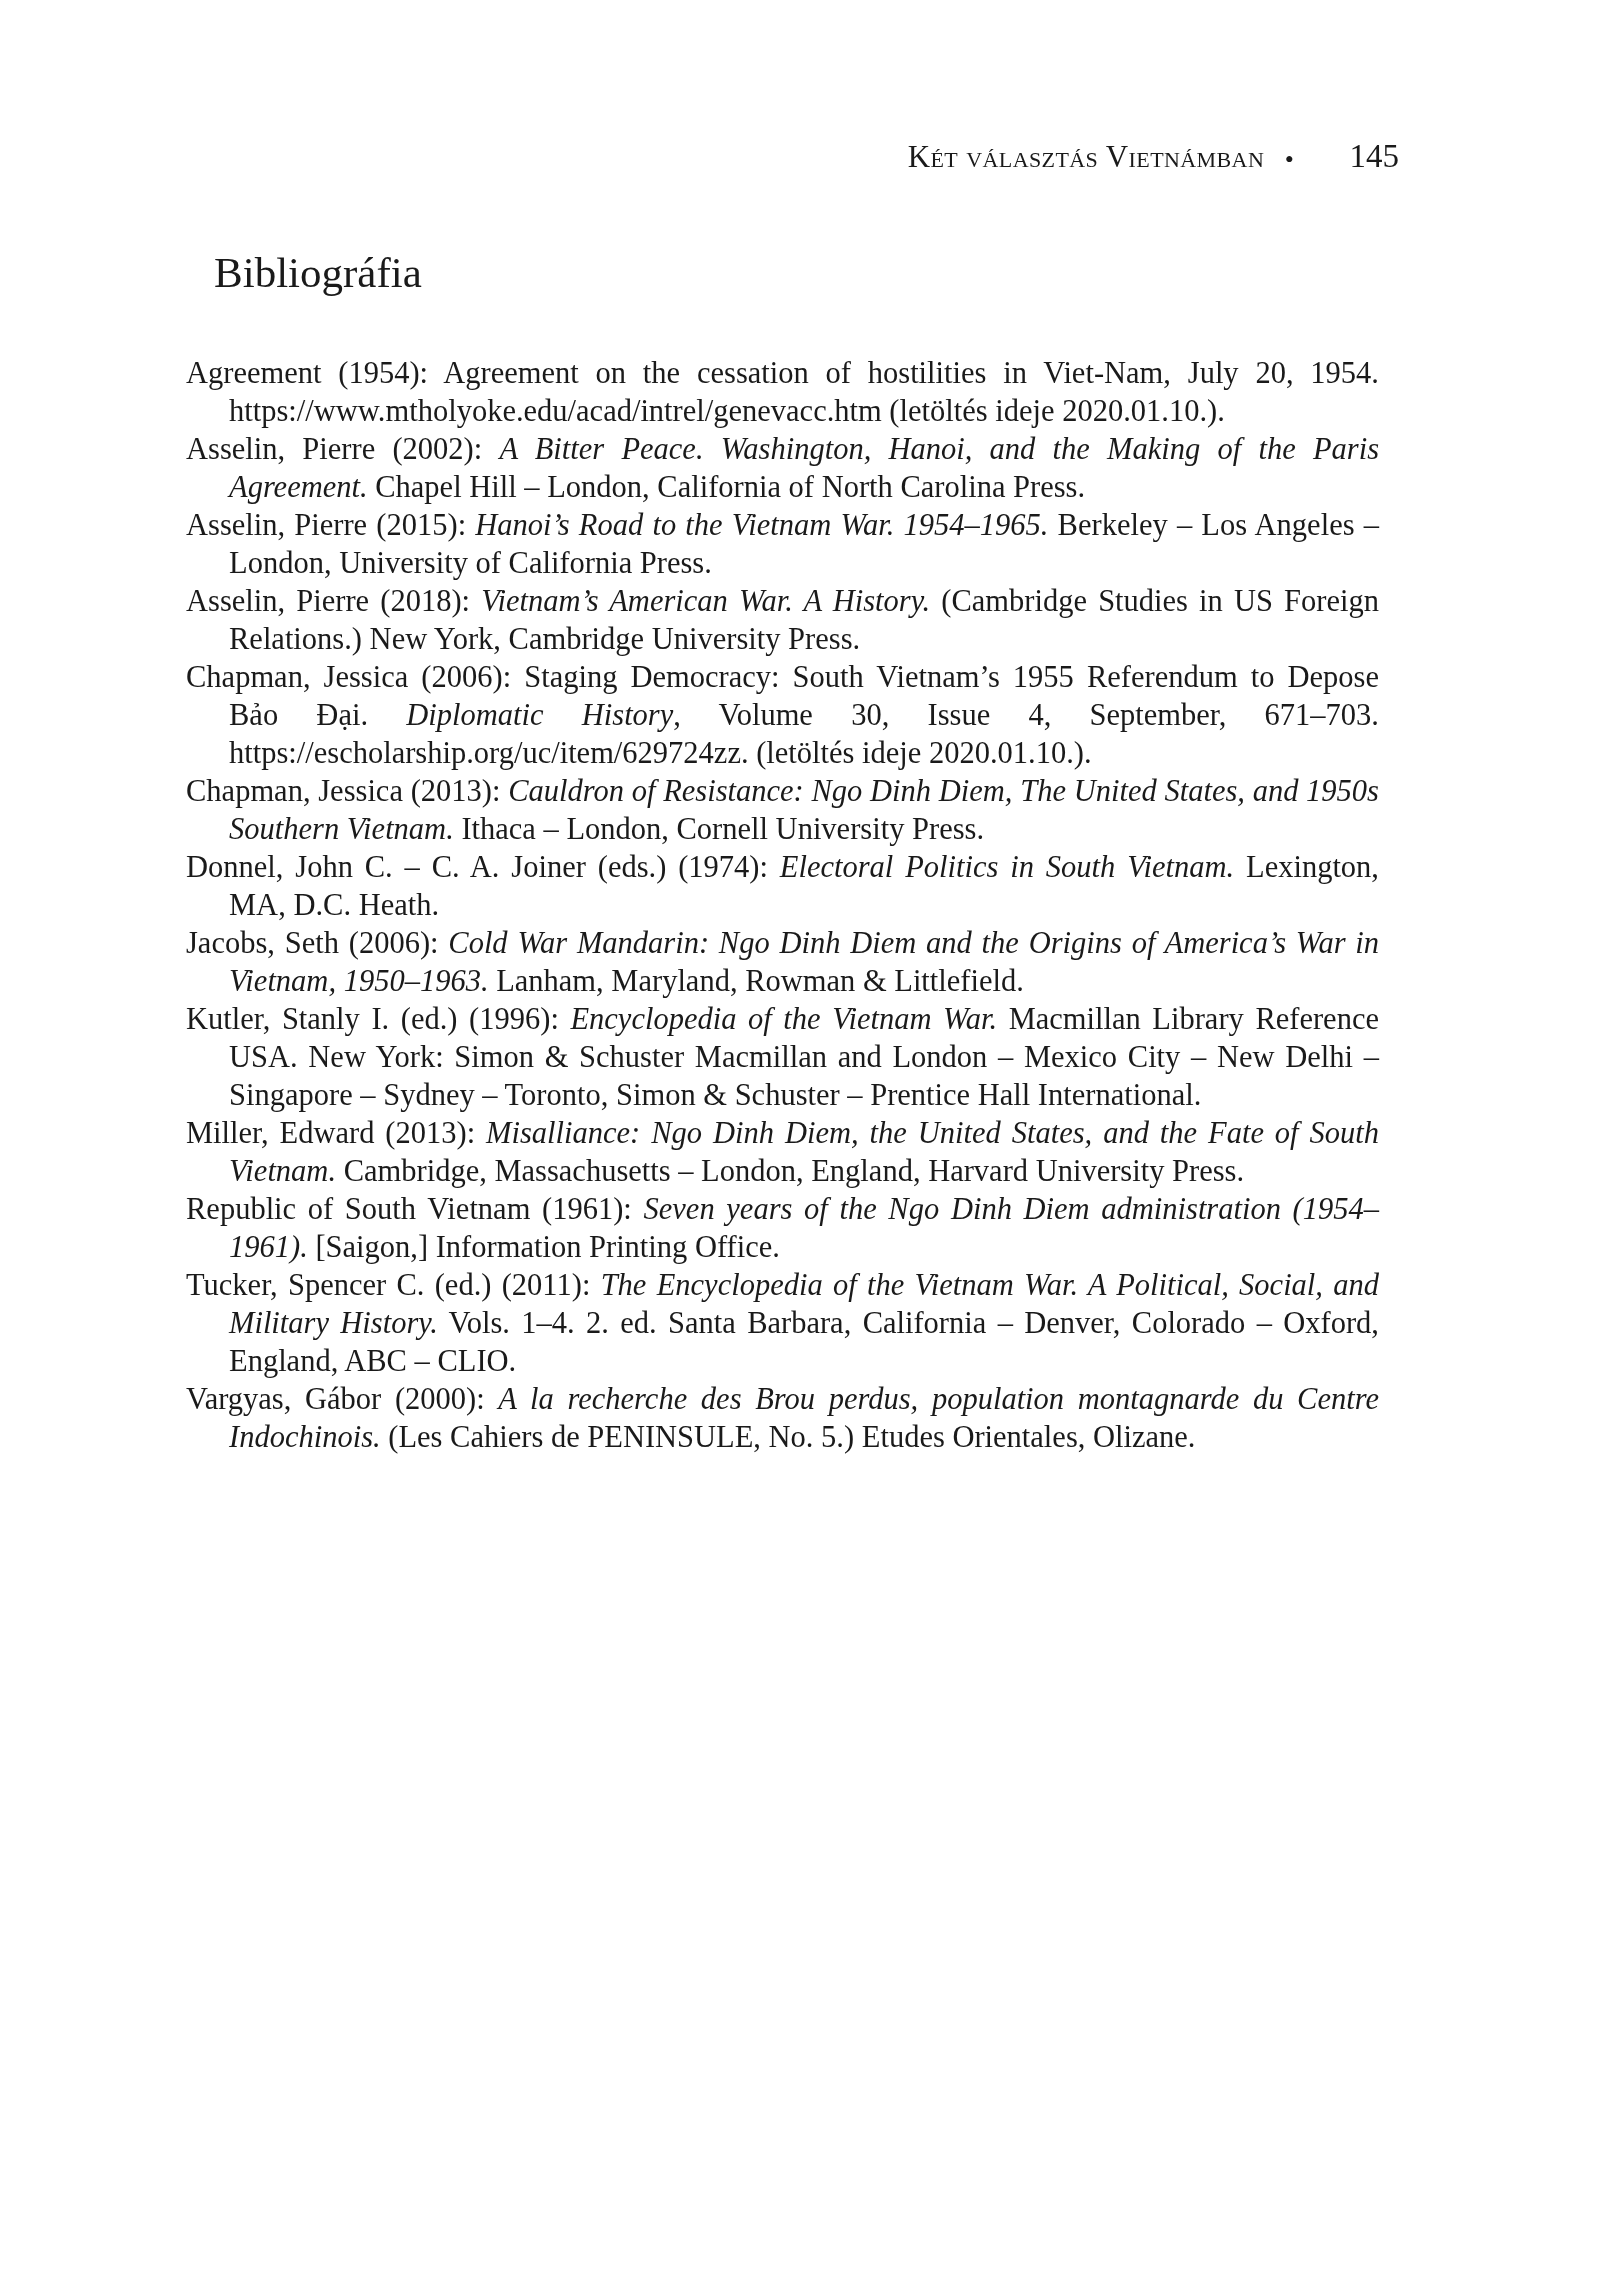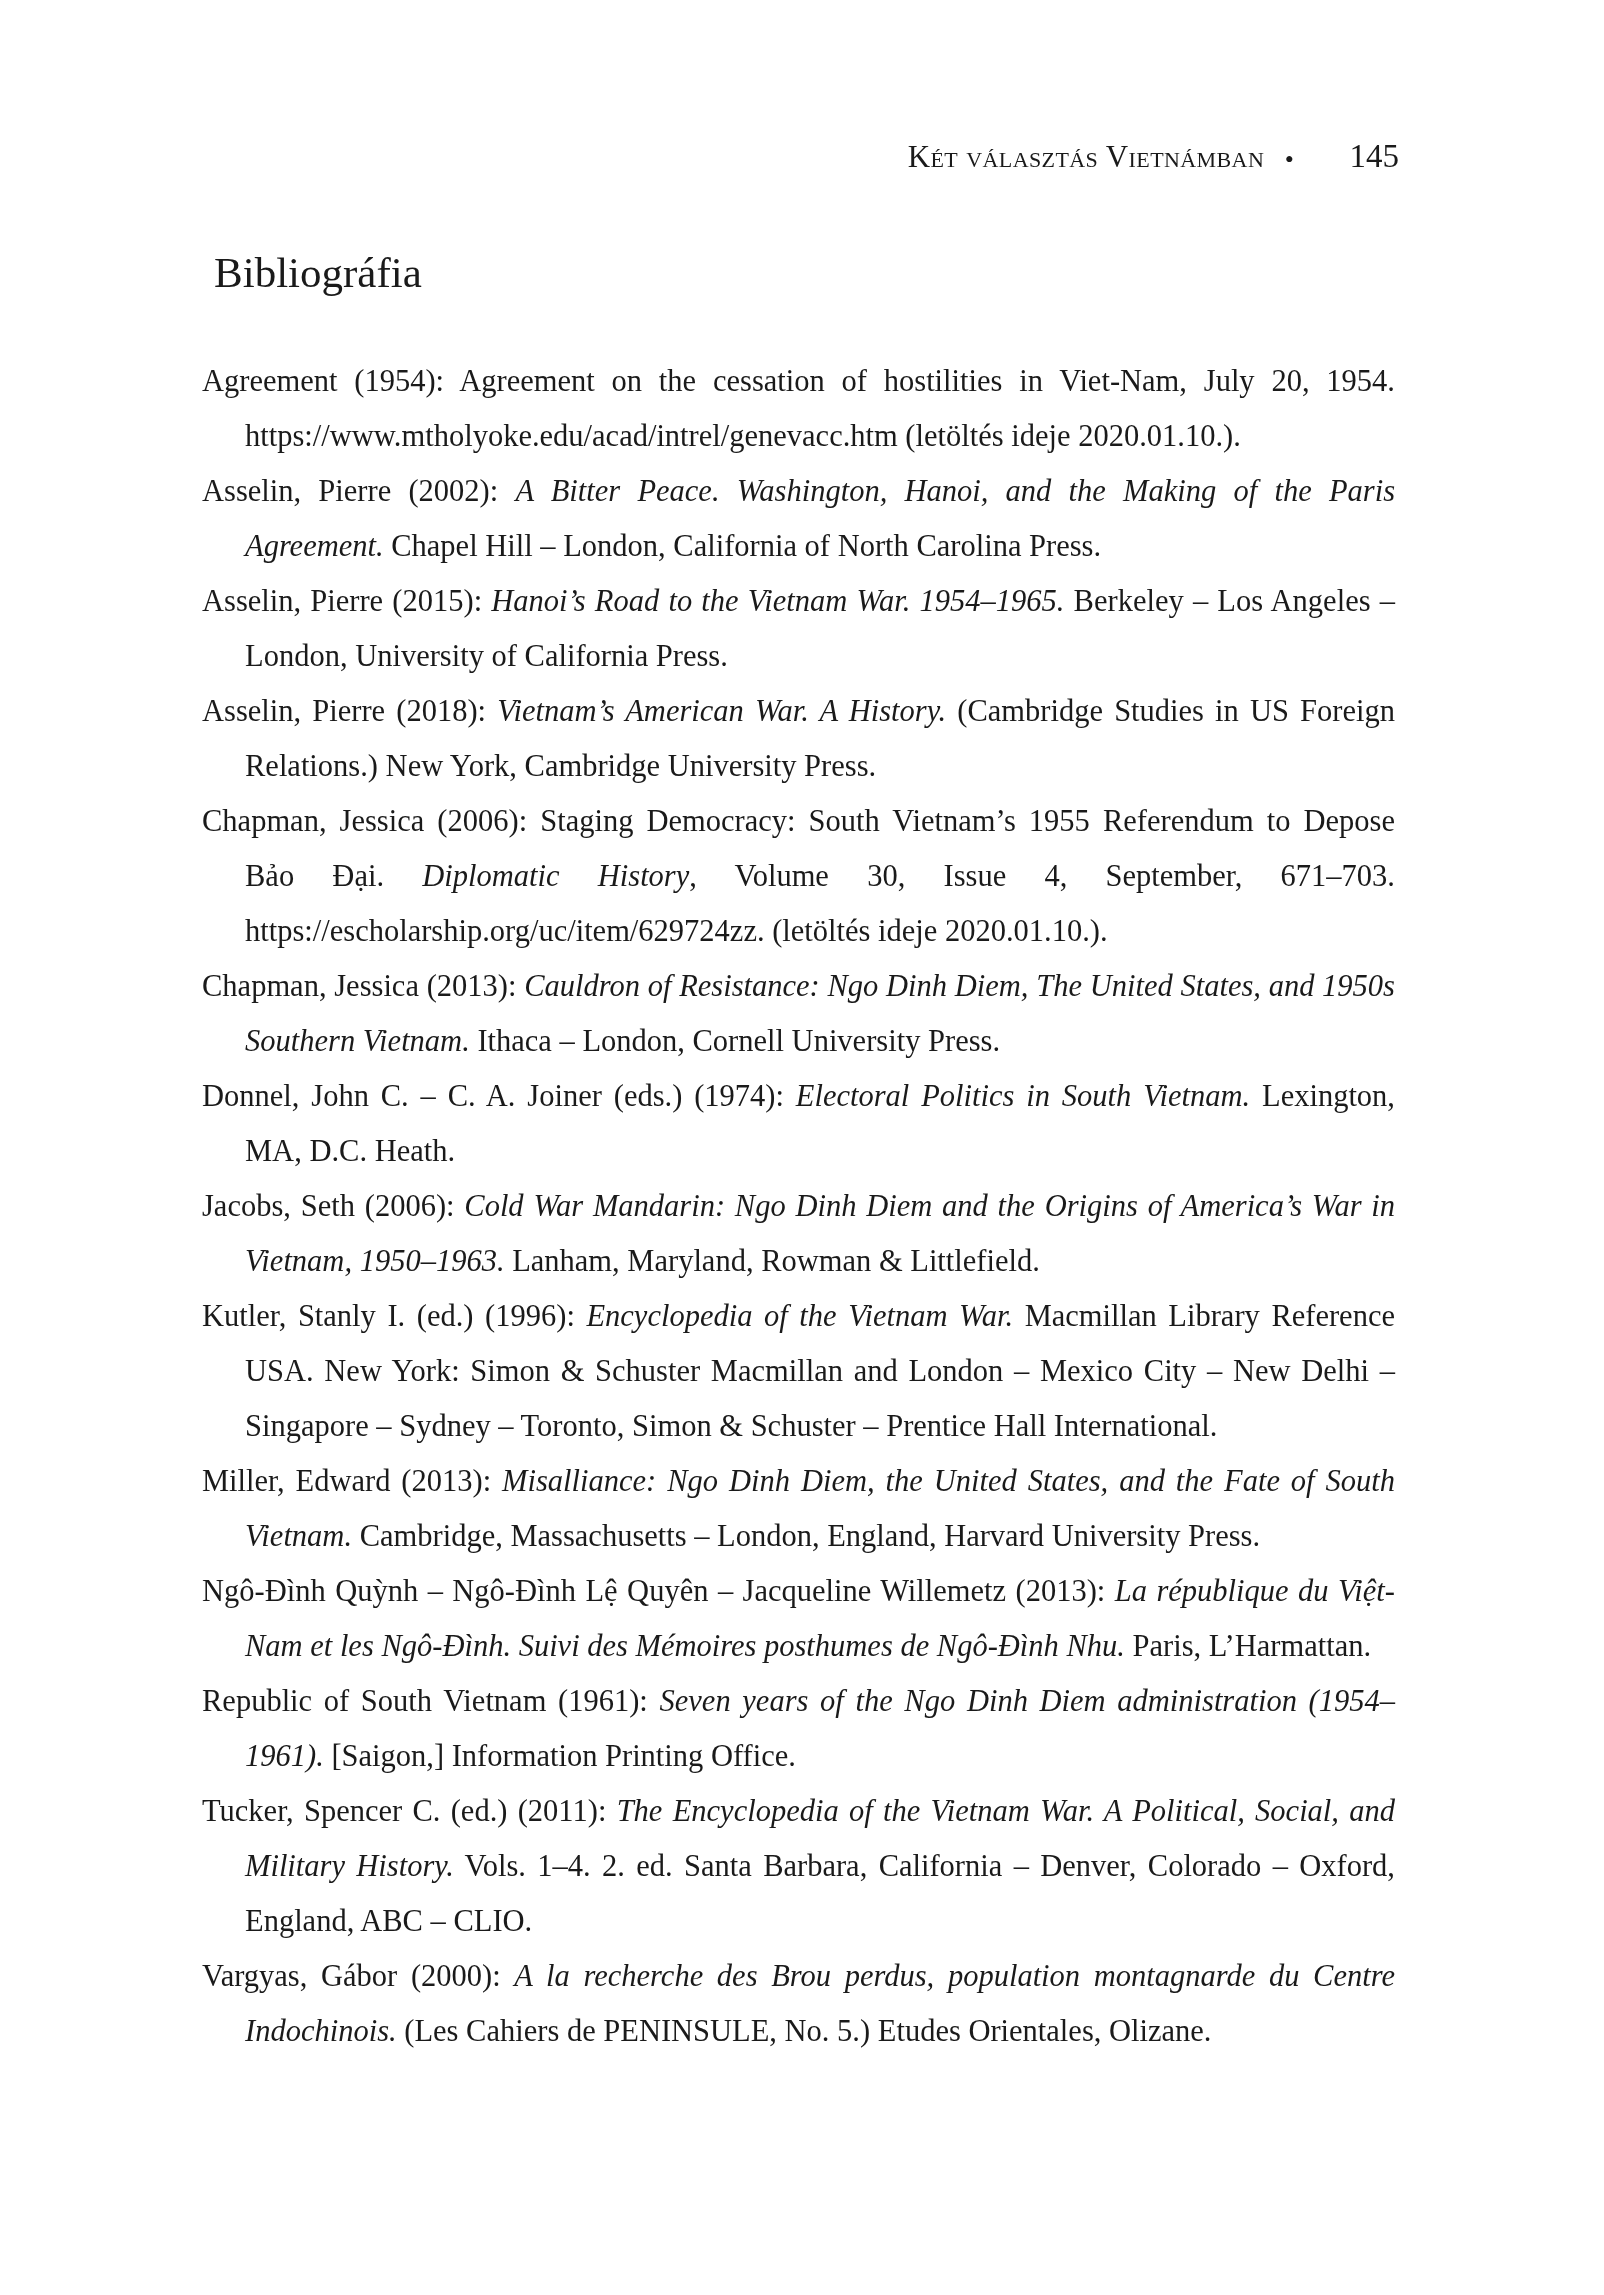--- a/index.html
+++ b/index.html
@@ -12,22 +12,22 @@
       font-size: 31px; display: flex; align-items: flex-end;
     }
     .running-head .title { font-variant: small-caps; letter-spacing: 0.4px; }
     .running-head .bullet { margin: 0 20.6px; font-size: 26px; }
     .running-head .pageno { font-size: 33px; margin-left: 35px; }
     .section-title {
       position: absolute; top: 236px; left: 202px;
       font-size: 43px; font-weight: normal; margin: 12px;
     }
     .biblio {
-      position: absolute; top: 354px; left: 202px; width: 1193px;
-      font-size: 30.5px; line-height: 55px; text-align: justify;
+      position: absolute; top: 354px; left: 186px; width: 1193px;
+      font-size: 30.5px; line-height: 38px; text-align: justify;
     }
     .entry { padding-left: 43px; text-indent: -43px; margin: 0; }
     .entry i { font-style: italic; }
   </style>
 </head>
 <body>
 
 <div class="running-head">
   <span class="title">Két választás Vietnámban</span>
   <span class="bullet">•</span>
@@ -40,18 +40,17 @@
   <p class="entry"><span>Agreement (1954): Agreement on the cessation of hostilities in Viet-Nam, July 20, 1954. https://www.mtholyoke.edu/acad/intrel/genevacc.htm (letöltés ideje 2020.01.10.).</span><i></i><span></span></p>
   <p class="entry"><span>Asselin, Pierre (2002): </span><i>A Bitter Peace. Washington, Hanoi, and the Making of the Paris Agreement.</i><span> Chapel Hill – London, California of North Carolina Press.</span></p>
   <p class="entry"><span>Asselin, Pierre (2015): </span><i>Hanoi’s Road to the Vietnam War. 1954–1965.</i><span> Berkeley – Los Angeles – London, University of California Press.</span></p>
   <p class="entry"><span>Asselin, Pierre (2018): </span><i>Vietnam’s American War. A History.</i><span> (Cambridge Studies in US Foreign Relations.) New York, Cambridge University Press.</span></p>
   <p class="entry"><span>Chapman, Jessica (2006): Staging Democracy: South Vietnam’s 1955 Referendum to Depose Bảo Đại. </span><i>Diplomatic History</i><span>, Volume 30, Issue 4, September, 671–703. https://escholarship.org/uc/item/629724zz. (letöltés ideje 2020.01.10.).</span></p>
   <p class="entry"><span>Chapman, Jessica (2013): </span><i>Cauldron of Resistance: Ngo Dinh Diem, The United States, and 1950s Southern Vietnam.</i><span> Ithaca – London, Cornell University Press.</span></p>
   <p class="entry"><span>Donnel, John C. – C. A. Joiner (eds.) (1974): </span><i>Electoral Politics in South Vietnam.</i><span> Lexington, MA, D.C. Heath.</span></p>
   <p class="entry"><span>Jacobs, Seth (2006): </span><i>Cold War Mandarin: Ngo Dinh Diem and the Origins of America’s War in Vietnam, 1950–1963.</i><span> Lanham, Maryland, Rowman &amp; Littlefield.</span></p>
   <p class="entry"><span>Kutler, Stanly I. (ed.) (1996): </span><i>Encyclopedia of the Vietnam War.</i><span> Macmillan Library Reference USA. New York: Simon &amp; Schuster Macmillan and London – Mexico City – New Delhi – Singapore – Sydney – Toronto, Simon &amp; Schuster – Prentice Hall International.</span></p>
   <p class="entry"><span>Miller, Edward (2013): </span><i>Misalliance: Ngo Dinh Diem, the United States, and the Fate of South Vietnam.</i><span> Cambridge, Massachusetts – London, England, Harvard University Press.</span></p>
-  <p class="entry"><span>Ngô-Đình Quỳnh – Ngô-Đình Lệ Quyên – Jacqueline Willemetz (2013): </span><i>La république du Việt-Nam et les Ngô-Đình. Suivi des Mémoires posthumes de Ngô-Đình Nhu.</i><span> Paris, L’Harmattan.</span></p>
   <p class="entry"><span>Republic of South Vietnam (1961): </span><i>Seven years of the Ngo Dinh Diem administration (1954–1961).</i><span> [Saigon,] Information Printing Office.</span></p>
   <p class="entry"><span>Tucker, Spencer C. (ed.) (2011): </span><i>The Encyclopedia of the Vietnam War. A Political, Social, and Military History.</i><span> Vols. 1–4. 2. ed. Santa Barbara, California – Denver, Colorado – Oxford, England, ABC – CLIO.</span></p>
   <p class="entry"><span>Vargyas, Gábor (2000): </span><i>A la recherche des Brou perdus, population montagnarde du Centre Indochinois.</i><span> (Les Cahiers de PENINSULE, No. 5.) Etudes Orientales, Olizane.</span></p>
 </div>
 
 
 </body></html>

